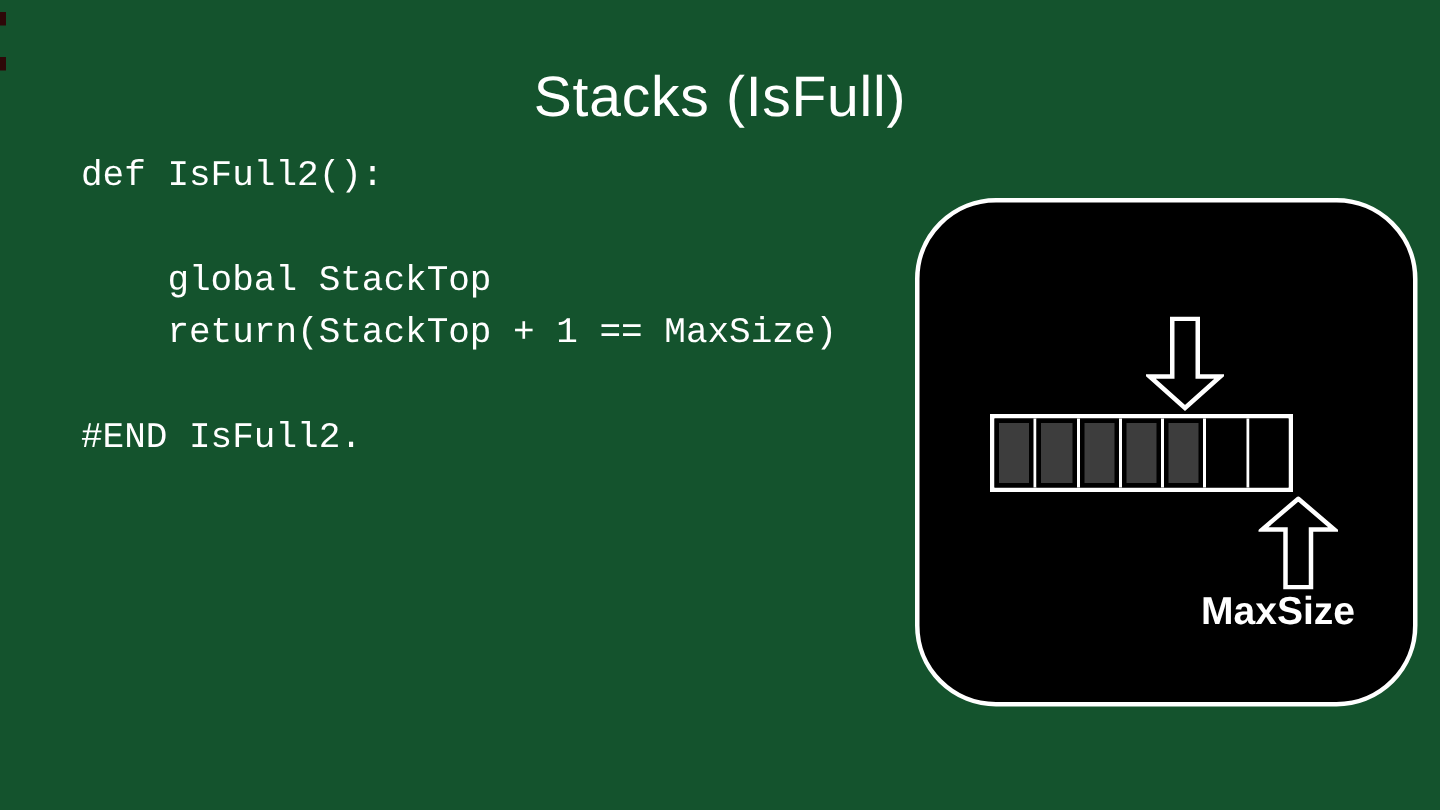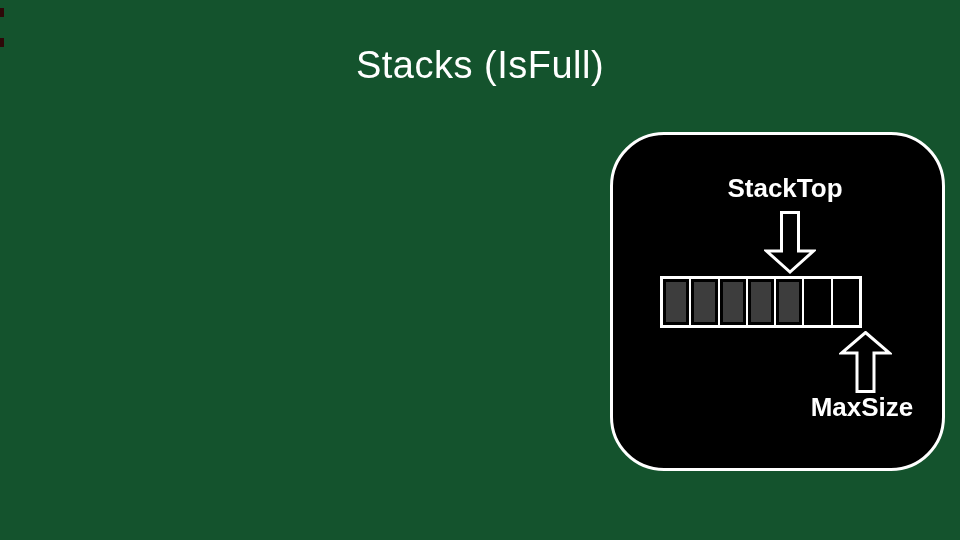--- a/index.html
+++ b/index.html
@@ -57,21 +57,21 @@
   .diagram-label {
     position: absolute;
     color: #ffffff;
     font-size: 26px;
     font-weight: 700;
     text-align: center;
     width: 140px;
     line-height: 27px;
   }
   .stacktop-label { left: 102px; top: 40px; }
-  .maxsize-label  { left: 179px; top: 259px; }
+  .maxsize-label  { left: 169px; top: 259px; }
   .arrow-svg { position: absolute; display: block; }
   .down-arrow { left: 151px; top: 76px; }
   .up-arrow   { left: 226px; top: 196px; }
   .stack-array {
     position: absolute;
     left: 47px;
     top: 141px;
     width: 202px;
     height: 52px;
     box-sizing: border-box;
@@ -95,24 +95,29 @@
 </head>
 <body>
 
 <div class="stage">
 
   <div class="edge-mark m1"></div>
   <div class="edge-mark m2"></div>
 
   <div class="slide-title">Stacks (IsFull)</div>
 
+  <pre class="code-block">def IsFull2():
+
+    global StackTop
+    return(StackTop + 1 == MaxSize)
+
+#END IsFull2.</pre>
 
   <div class="diagram-frame">
 
-    <div class="diagram-label stacktop-label">StackTop</div>
 
     <svg class="arrow-svg down-arrow" width="52" height="63" viewBox="0 0 52 63">
       <polygon points="17.5,1.5 34.5,1.5 34.5,40 49.5,40 26,61 2.5,40 17.5,40" fill="#000000" stroke="#ffffff" stroke-width="3" stroke-linejoin="miter"></polygon>
     </svg>
 
     <div class="stack-array">
         <div class="cell">
           <div class="cell-fill"></div>
         </div>
         <div class="cell">

